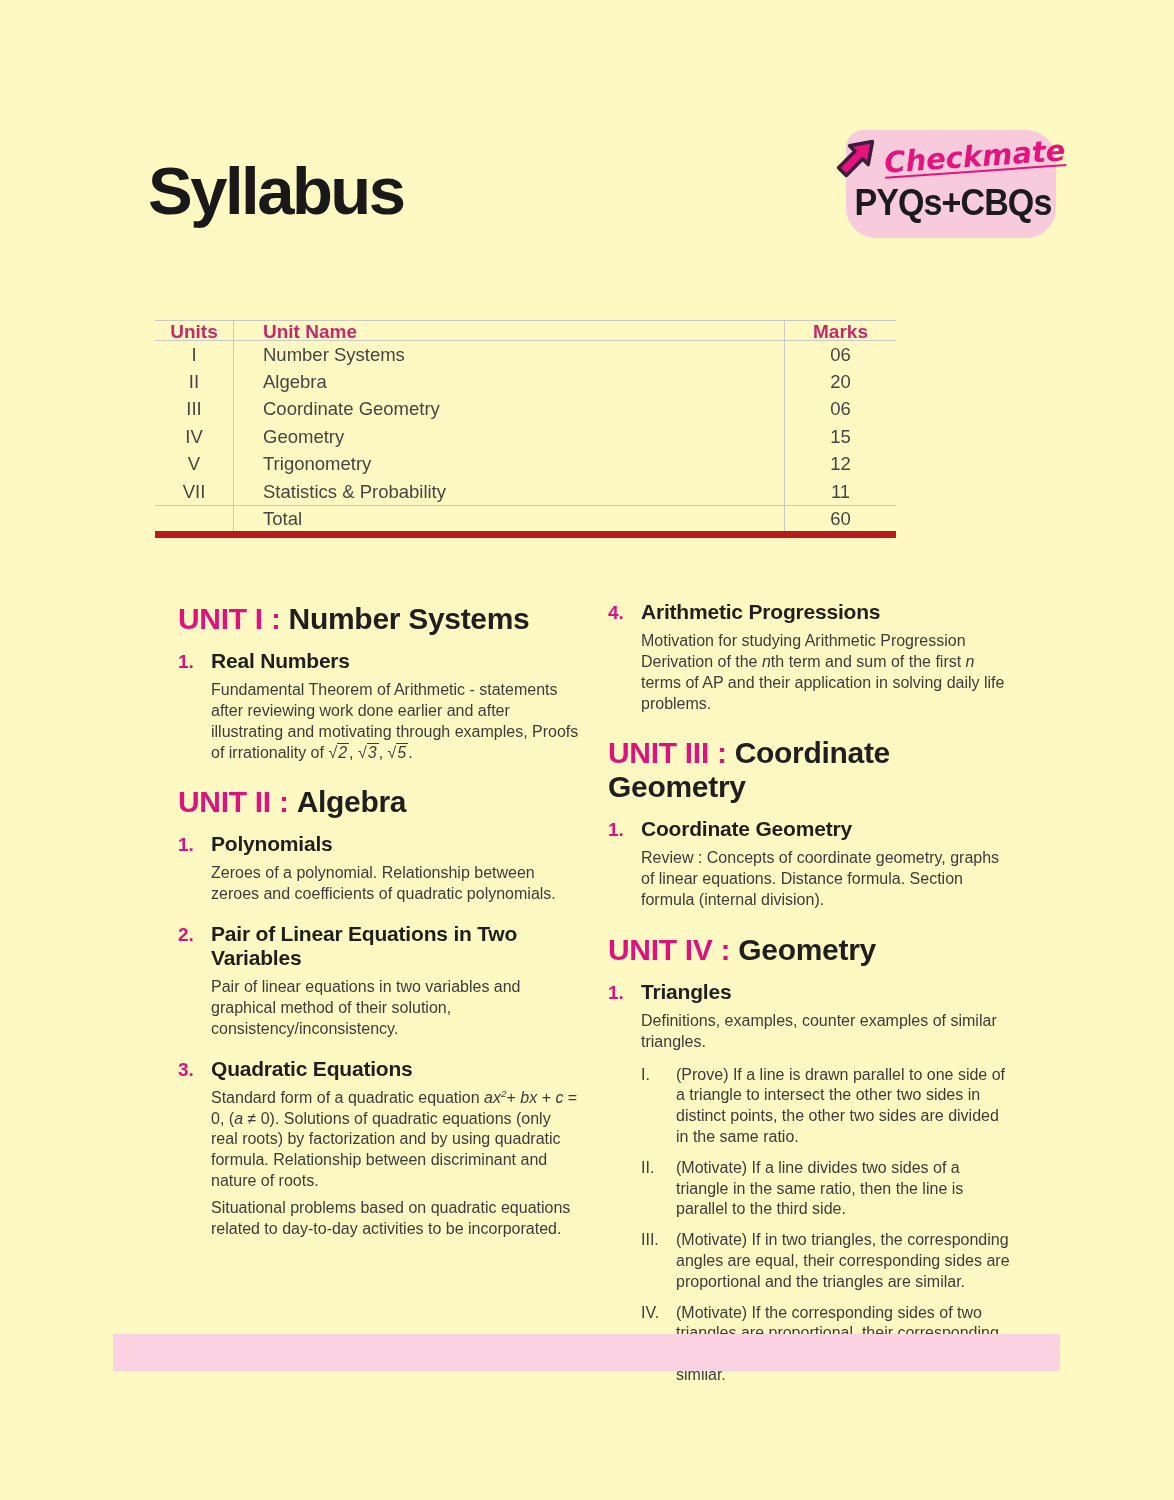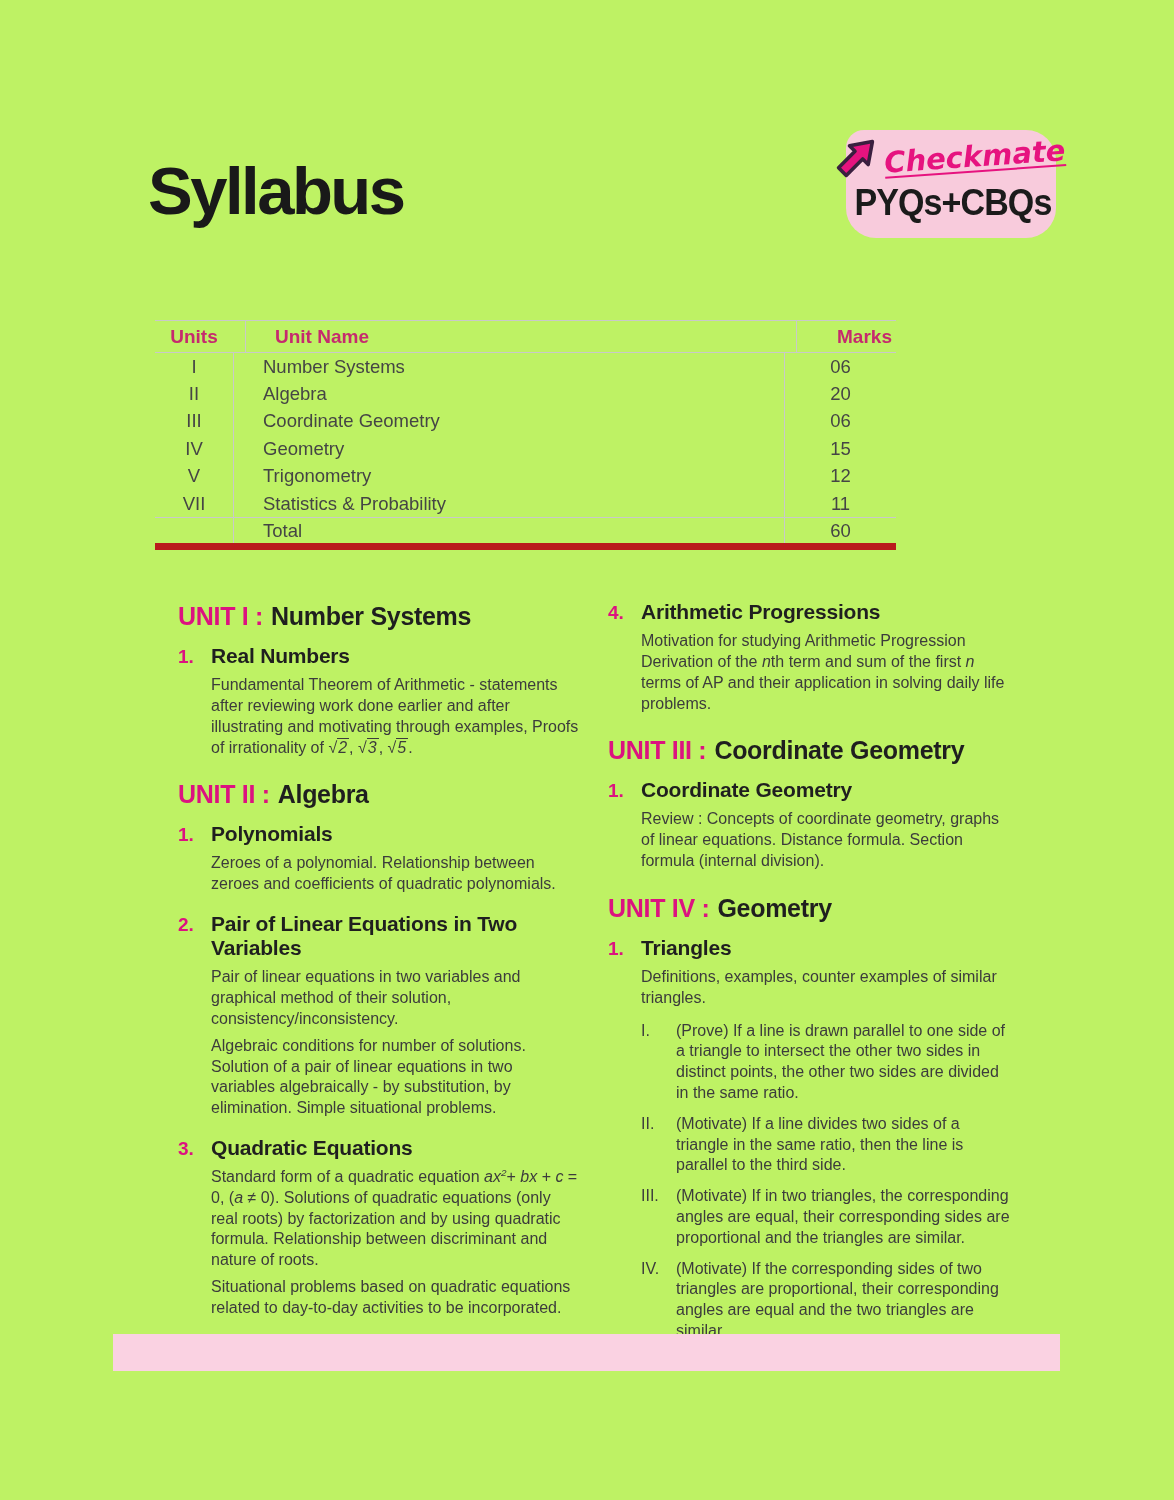--- a/index.html
+++ b/index.html
@@ -1,18 +1,18 @@
 <!DOCTYPE html>
 <html><head>
 <meta charset="utf-8">
 <style>
   * { margin:0; padding:0; box-sizing:border-box; }
   html,body { background:#ffffff; }
   .page {
-    position:relative; width:1174px; height:1500px; background:#bef264;
+    position:relative; width:1174px; height:1500px; background:#fef9c3;
     font-family:"Liberation Sans", sans-serif; overflow:hidden;
   }
 
   
   .page-title {
     position:absolute; left:148px; top:152px;
     font-size:67px; font-weight:800; letter-spacing:-2.5px; color:#191919;
   }
 
   
@@ -36,35 +36,35 @@
   
   .meta-row {
     position:absolute; left:174px; top:283px; width:722px;
     display:flex; justify-content:space-between;
     font-size:19px; color:#2E2E2E;
   }
 
   
   .marks-table { position:absolute; left:155px; top:320px; width:741px; font-size:18.5px; }
   .t-row { display:grid; grid-template-columns:78px 552px 111px; align-items:center; }
-  .t-head { height:33px; border-top:1px solid #C9C9C9; border-bottom:1px solid #C9C9C9;
-            color:#C62A6E; font-weight:700; font-size:19px;gap:12px; }
+  .t-head { height:21px; border-top:1px solid #C9C9C9; border-bottom:1px solid #C9C9C9;
+            color:#C62A6E; font-weight:700; font-size:19px; }
   .t-body .t-row { height:27.4px; color:#454545; }
   .t-total { height:33px; border-top:1px solid #C9C9C9; border-bottom:7px solid #b91c1c; color:#454545; }
   .c-units { text-align:center; height:100%; display:flex; align-items:center; justify-content:center; }
   .c-name  { padding-left:29px; height:100%; display:flex; align-items:center;
              border-left:1px solid #C9C9C9; border-right:1px solid #C9C9C9; }
   .c-marks { text-align:center; }
 
   
   .col { position:absolute; top:600px; color:#3C3C3C; }
   .col-left  { left:178px; width:402px; }
   .col-right { left:608px; width:404px; }
 
-  .unit-heading { margin:22px 0 13px 0; font-size:25px; font-weight:700; letter-spacing:-0.3px; }
+  .unit-heading { margin:22px 0 13px 0; font-size:30px; font-weight:700; letter-spacing:-0.3px; }
   .col > .unit-heading:first-child { margin-top:2px; }
   .unit-heading .u-label { color:#DC1280; margin-right:8px; }
   .unit-heading .u-title { color:#1F1F1F; }
 
   .topic { margin-bottom:17px; }
   .topic-head { display:flex; margin-bottom:7px; }
   .topic-num { flex:0 0 33px; font-size:19px; font-weight:700; color:#DC1280; padding-top:2px; }
   .topic-title { font-size:21px; font-weight:700; color:#1F1F1F; line-height:1.15; letter-spacing:-0.2px; }
   .topic-body { padding-left:33px; font-size:16px; line-height:1.3; }
   .topic-body p { margin:0 0 6px 0; }
@@ -163,21 +163,20 @@
           <p>Zeroes of a polynomial. Relationship between zeroes and coefficients of quadratic polynomials.</p>
         </div>
       </div>
       <div class="topic">
         <div class="topic-head">
           <span class="topic-num">2.</span>
           <span class="topic-title">Pair of Linear Equations in Two Variables</span>
         </div>
         <div class="topic-body">
           <p>Pair of linear equations in two variables and graphical method of their solution, consistency/inconsistency.</p>
-          <p>Algebraic conditions for number of solutions. Solution of a pair of linear equations in two variables algebraically - by substitution, by elimination. Simple situational problems.</p>
         </div>
       </div>
       <div class="topic">
         <div class="topic-head">
           <span class="topic-num">3.</span>
           <span class="topic-title">Quadratic Equations</span>
         </div>
         <div class="topic-body">
           <p>Standard form of a quadratic equation <i>ax</i><sup class="sup"><i>2</i></sup>+ <i>bx</i> + <i>c</i> = 0, (<i>a</i> ≠ 0). Solutions of quadratic equations (only real roots) by factorization and by using quadratic formula. Relationship between discriminant and nature of roots.</p>
           <p>Situational problems based on quadratic equations related to day-to-day activities to be incorporated.</p>

